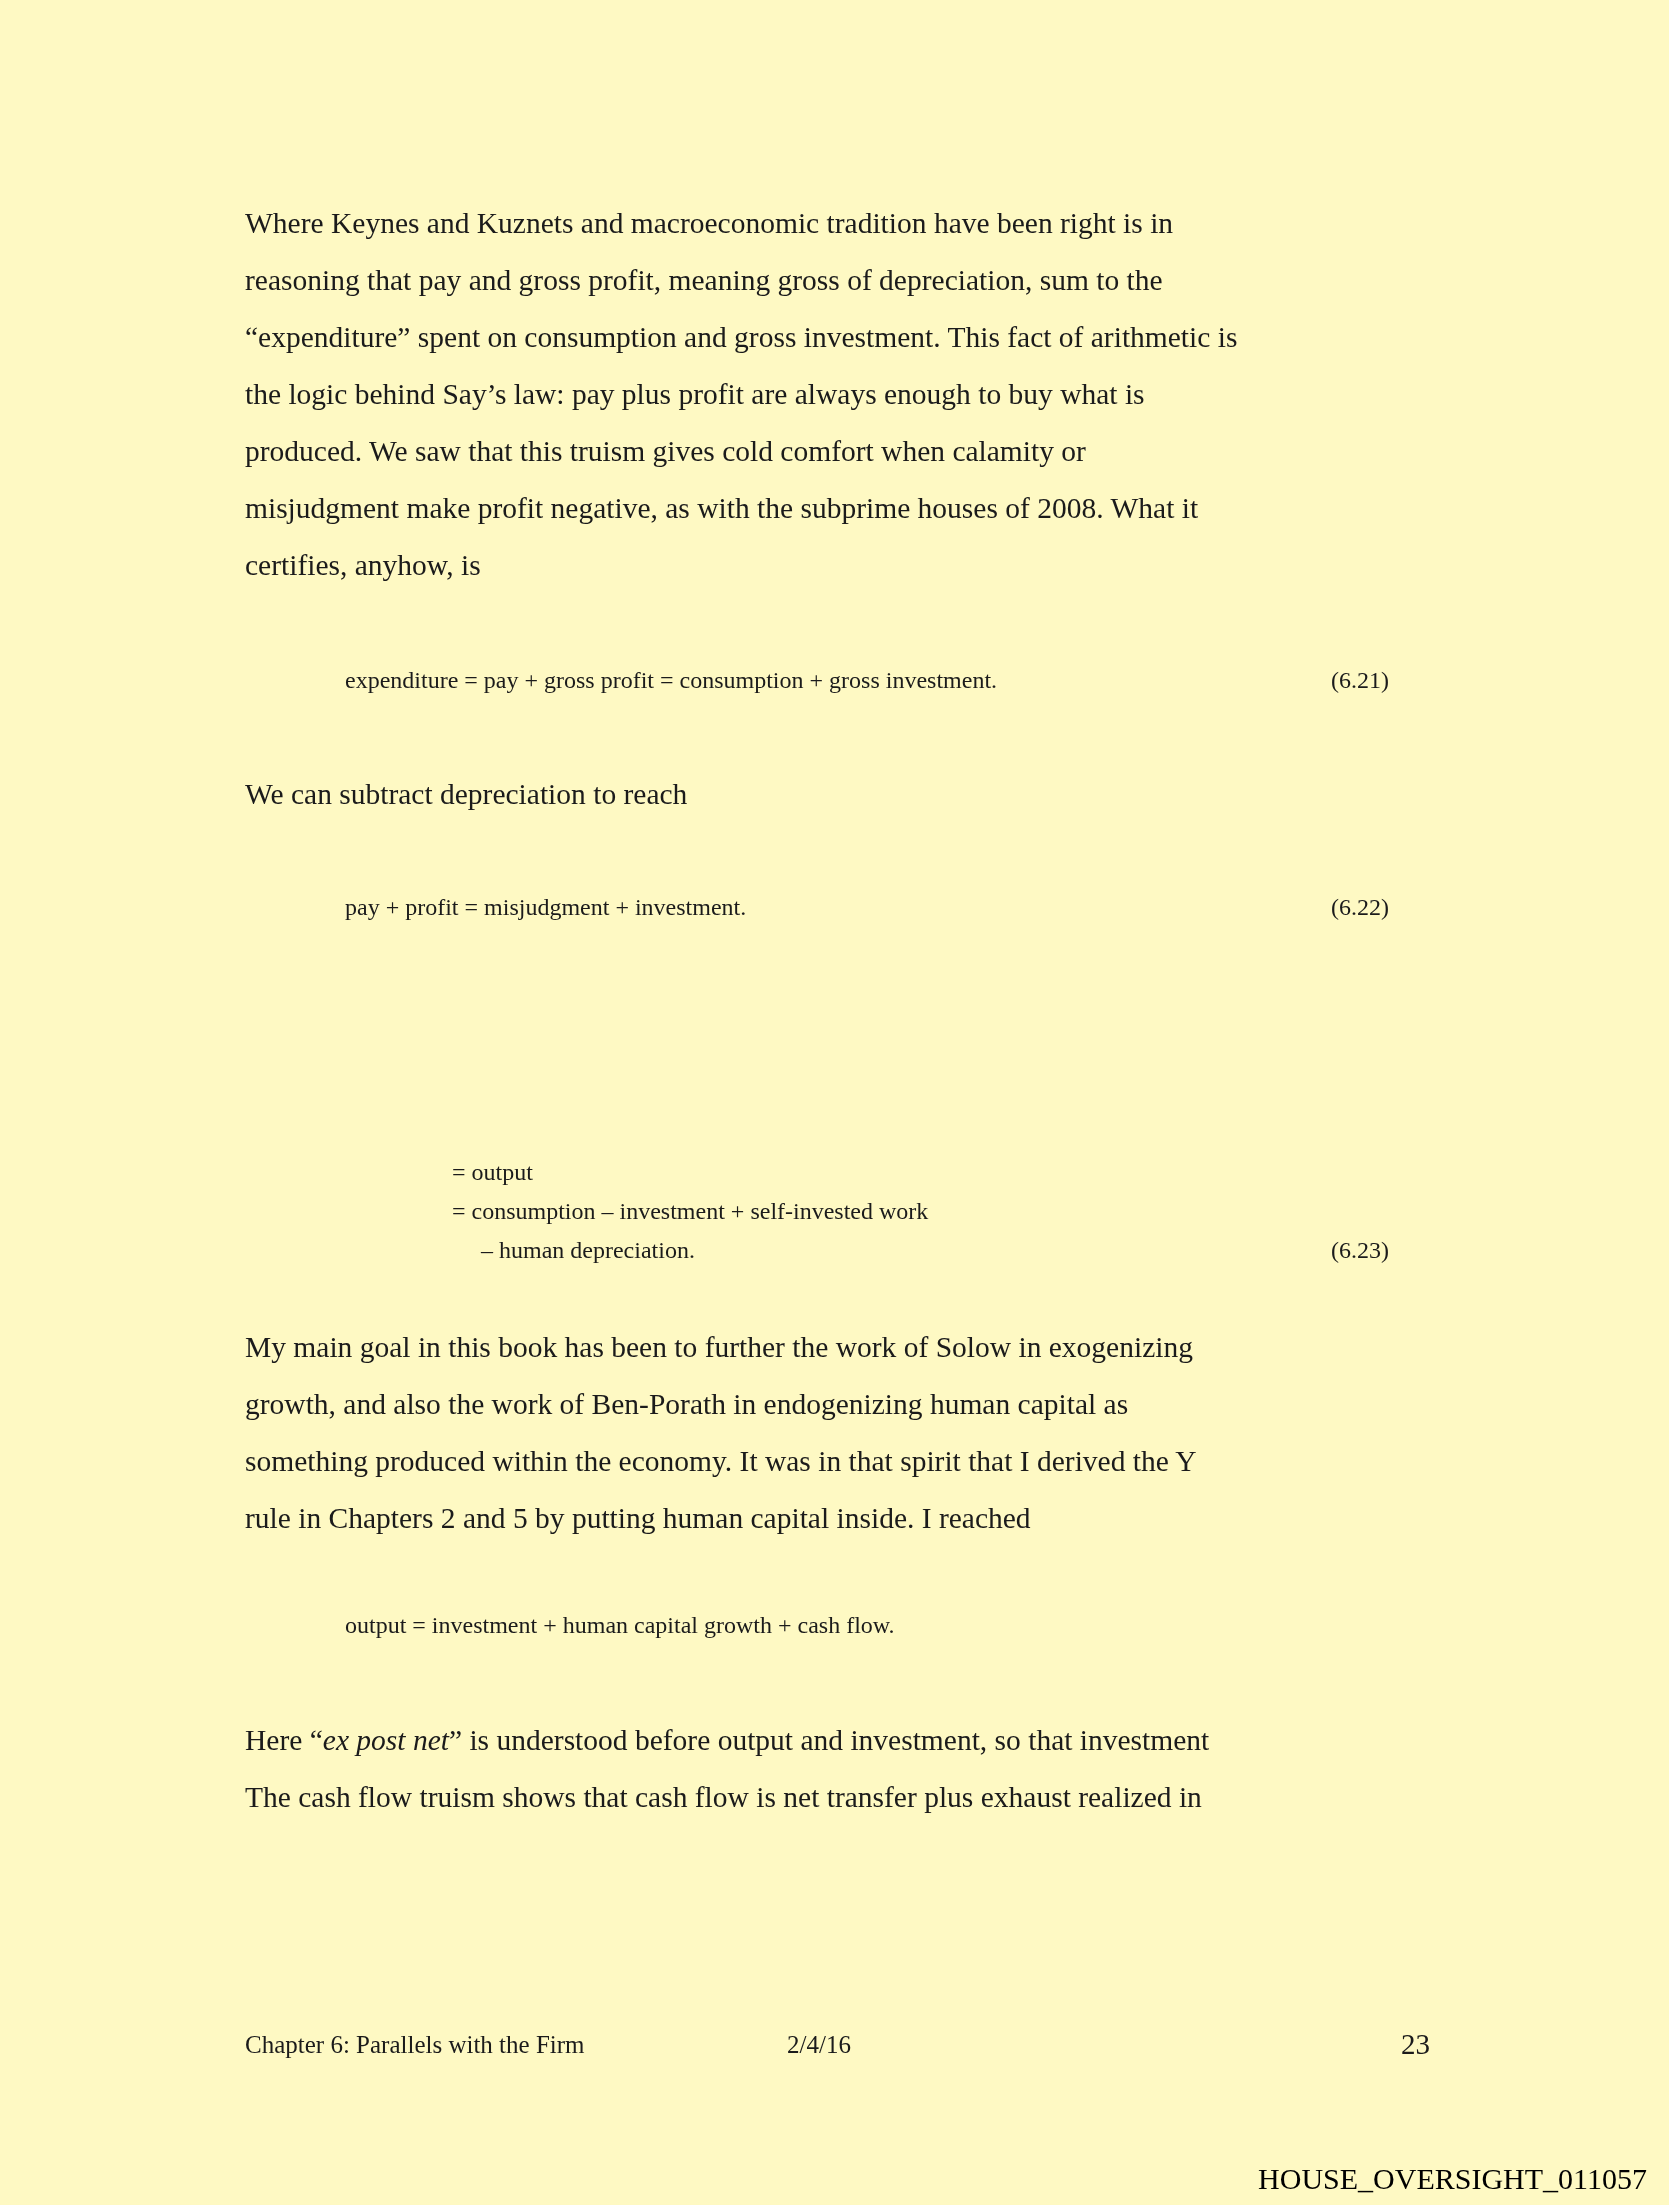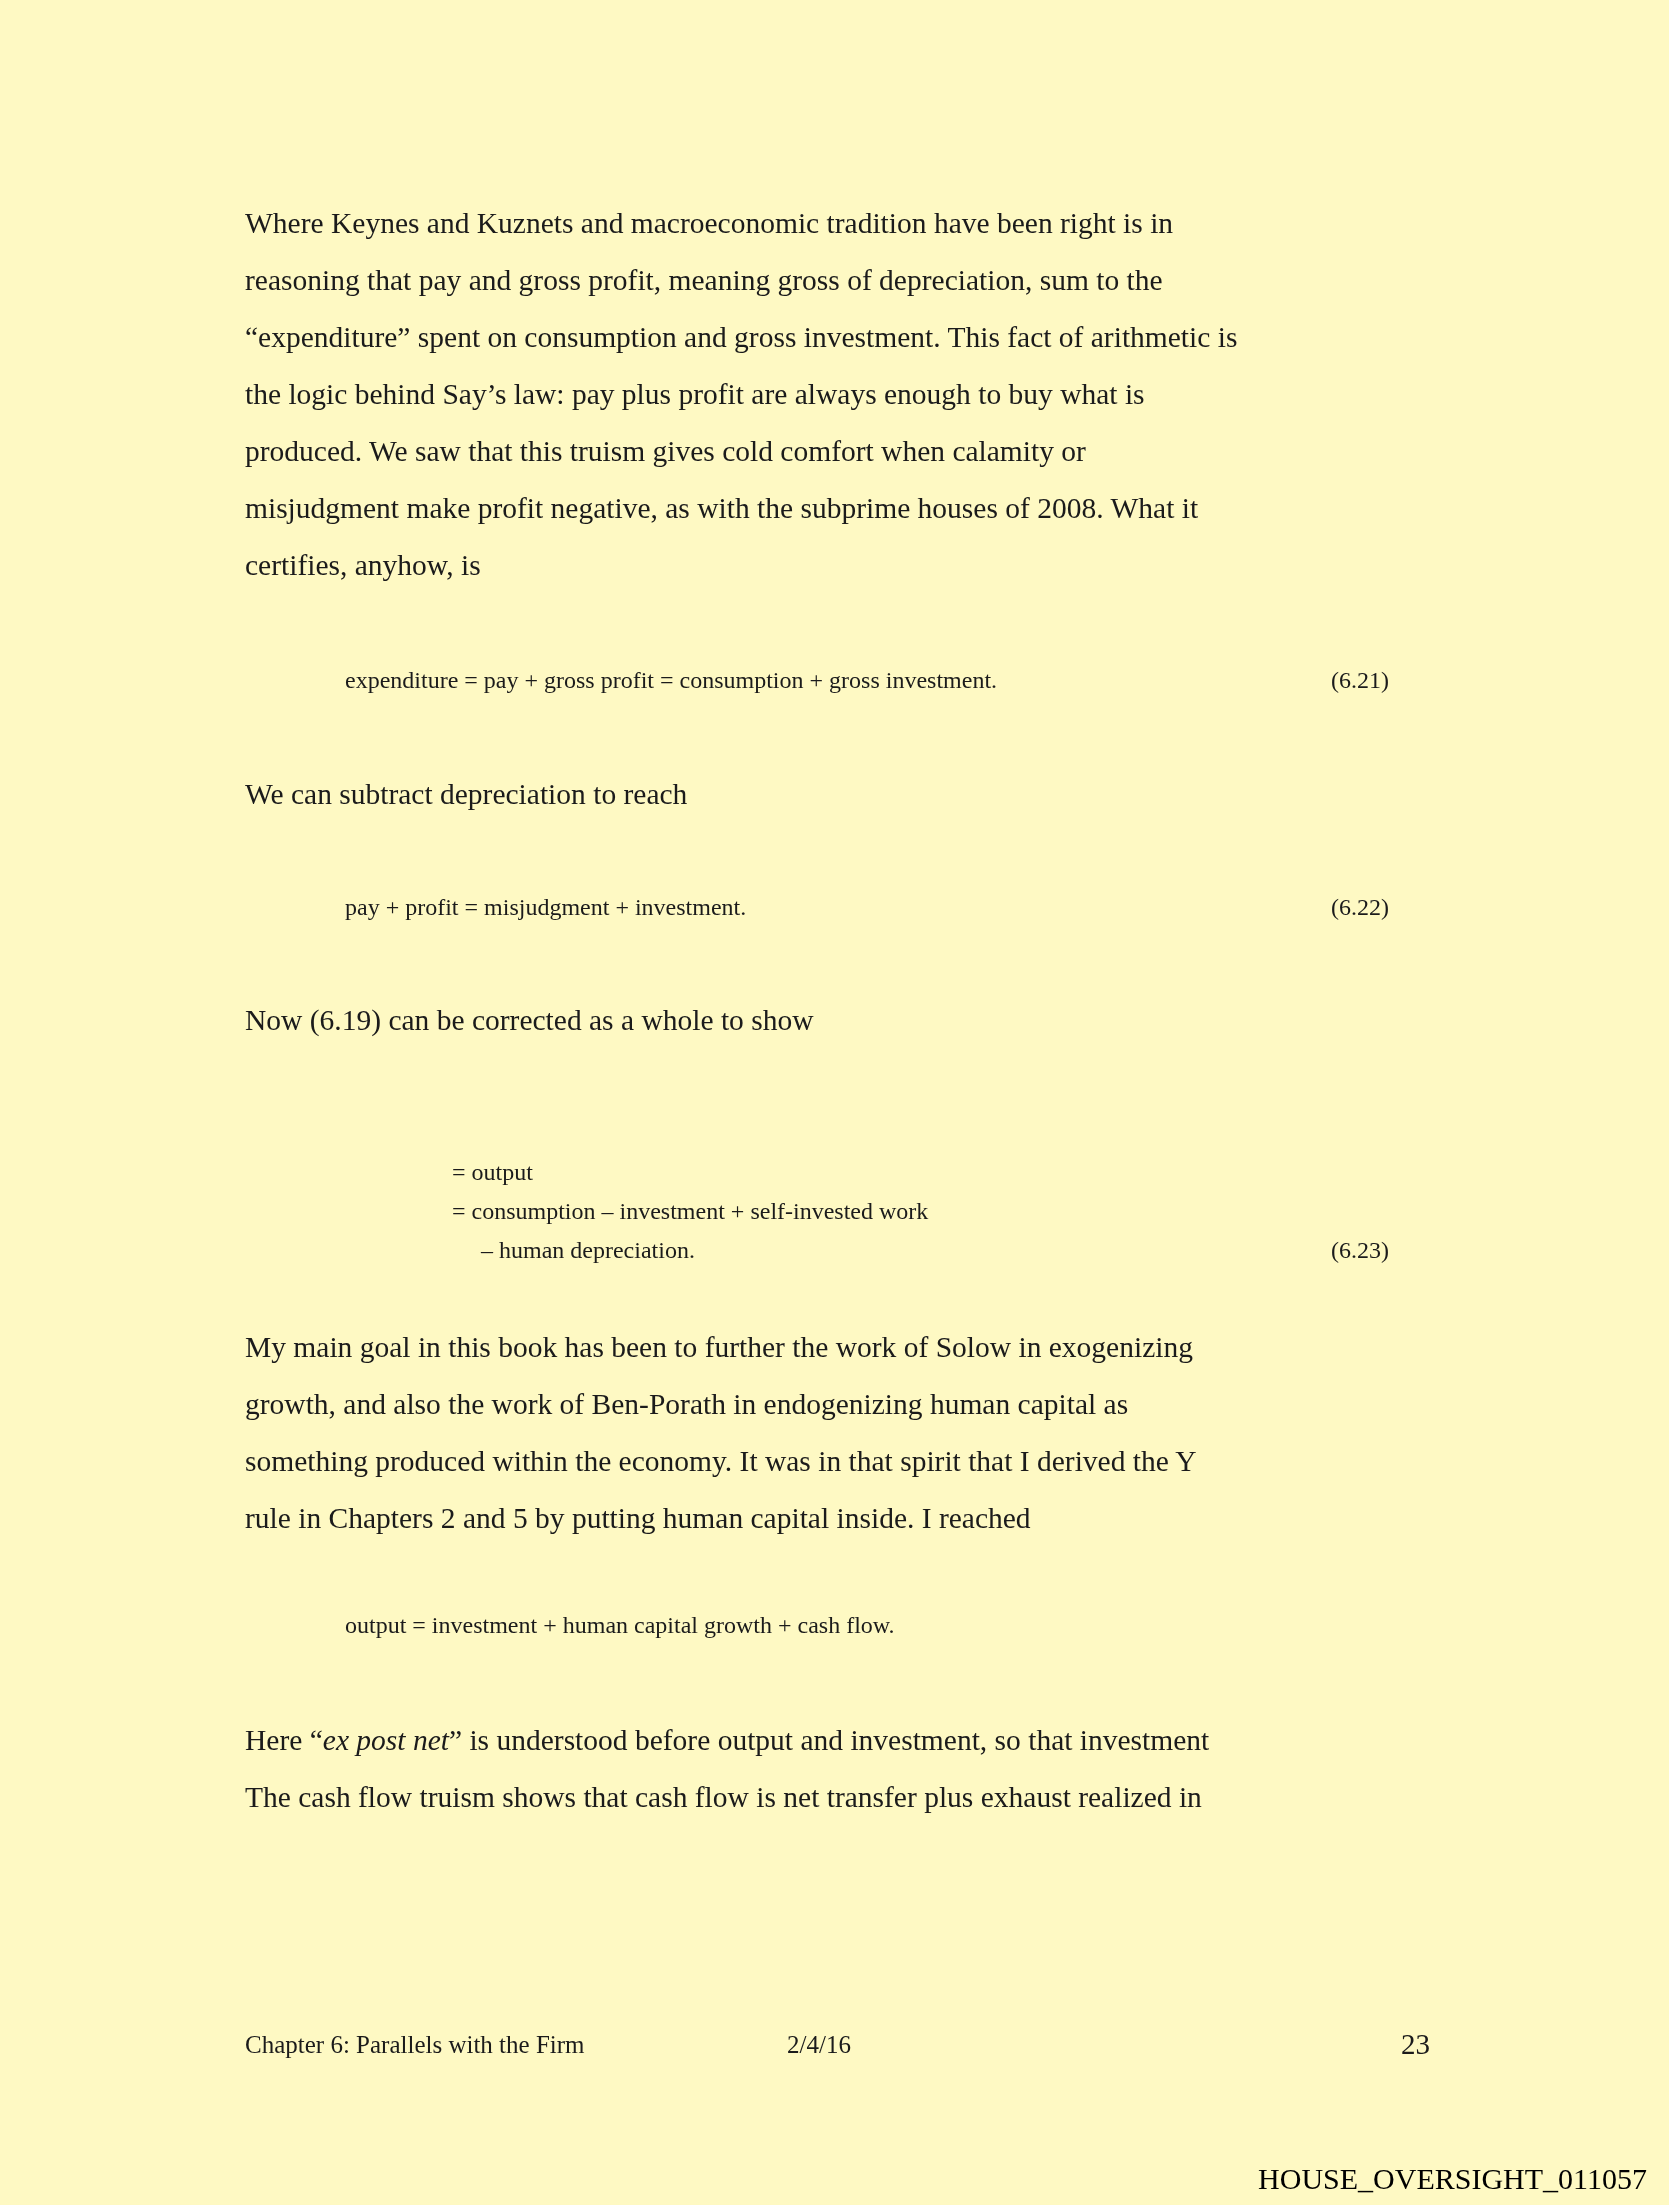--- a/index.html
+++ b/index.html
@@ -78,23 +78,20 @@
   <div class="eq-text" style="left:345px; top:661px">expenditure = pay + gross profit = consumption + gross investment.</div>
   <div class="eq-label" style="top:661px">(6.21)</div>
 
   <div class="para" style="top:766px">
     <div class="line">We can subtract depreciation to reach</div>
   </div>
 
   <div class="eq-text" style="left:345px; top:888px">pay + profit = misjudgment + investment.</div>
   <div class="eq-label" style="top:888px">(6.22)</div>
 
-  <div class="para" style="top:992px">
-    <div class="line">Now (6.19) can be corrected as a whole to show</div>
-  </div>
 
   <div class="eq-line" style="left:452px; top:1153px">= output</div>
   <div class="eq-line" style="left:452px; top:1192px">= consumption – investment + self-invested work</div>
   <div class="eq-line" style="left:481px; top:1231px">– human depreciation.</div>
   <div class="eq-label" style="top:1231px">(6.23)</div>
 
   <div class="para" style="top:1319px">
       <div class="line">My main goal in this book has been to further the work of Solow in exogenizing</div>
       <div class="line">growth, and also the work of Ben-Porath in endogenizing human capital as</div>
       <div class="line">something produced within the economy. It was in that spirit that I derived the Y</div>

